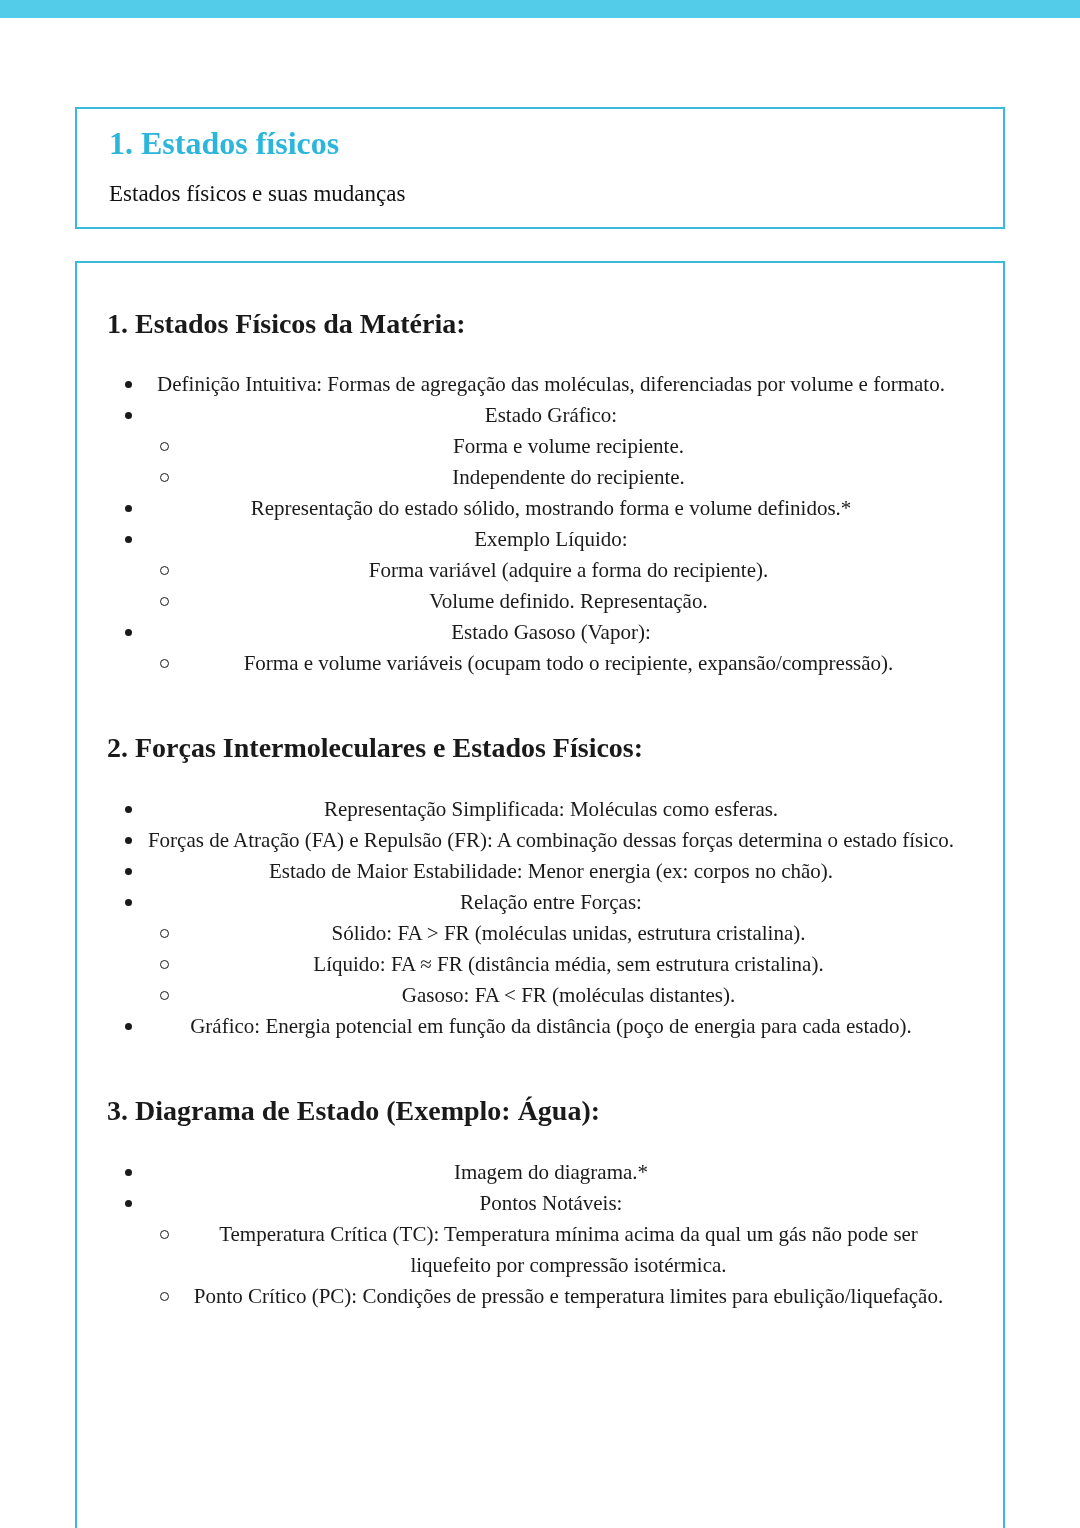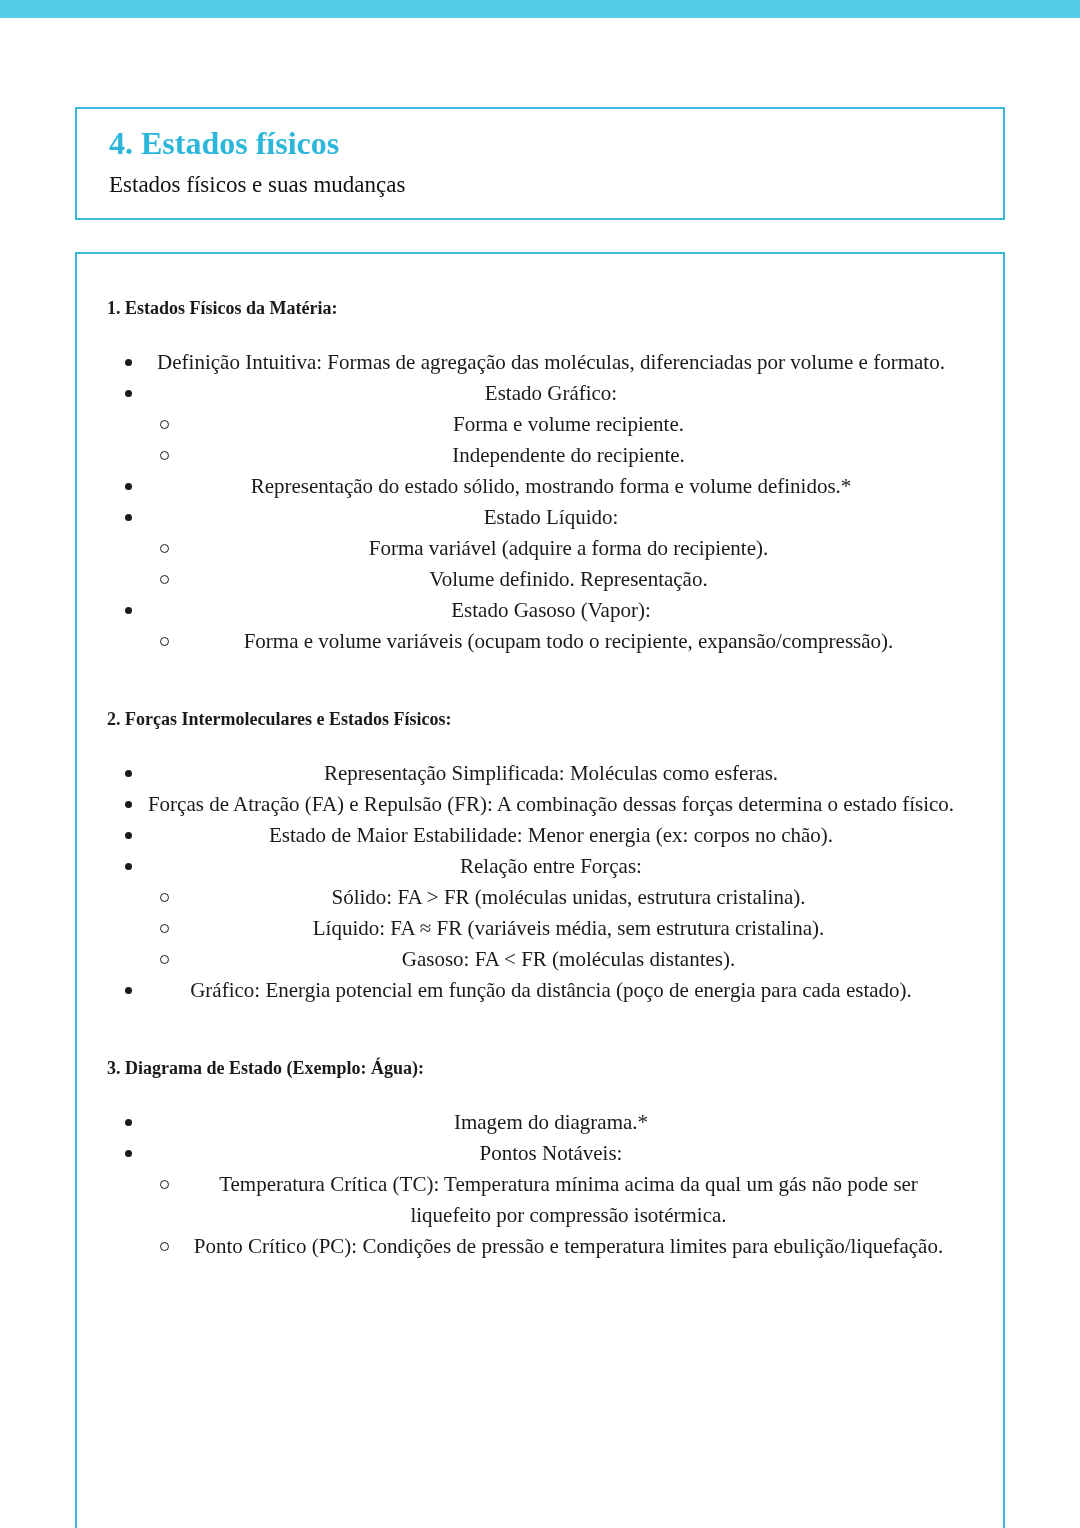--- a/index.html
+++ b/index.html
@@ -26,33 +26,33 @@
   }
   .doc-title {
     font-size: 32px;
     font-weight: bold;
     color: #2cb6da;
     line-height: 1.18;
   }
   .doc-subtitle {
     font-size: 23px;
     color: #111111;
-    margin-top: 8px;
+    margin-top: 17px;
     line-height: 1.25;
   }
   .notes-card {
     width: 930px;
     height: 1345px;
     margin: 32px 0 0 75px;
     border: 2px solid #38badc;
     padding: 42px 48px 40px 30px;
     background: #ffffff;
   }
   .section-heading {
-    font-size: 18px;
+    font-size: 28px;
     font-weight: bold;
     line-height: 1.35;
     margin: 50px 0 27px 0;
   }
   .section-heading:first-child { margin-top: 0; }
   .li {
     display: flex;
     font-size: 21px;
     line-height: 31px;
     text-align: center;
@@ -83,21 +83,21 @@
     background: transparent;
   }
   .li-text { flex: 1; }
 </style>
 </head>
 <body>
 
 <div class="topbar"></div>
 
 <div class="header-card">
-  <div class="doc-title">4. Estados físicos</div>
+  <div class="doc-title">1. Estados físicos</div>
   <div class="doc-subtitle">Estados físicos e suas mudanças</div>
 </div>
 
 <div class="notes-card">
   <div id="content-sections">
       <div class="section-heading">1. Estados Físicos da Matéria:</div>
       <div class="li level1">
         <span class="bullet-box">
           <span class="dot"></span>
         </span>
@@ -124,21 +124,21 @@
       <div class="li level1">
         <span class="bullet-box">
           <span class="dot"></span>
         </span>
         <span class="li-text">Representação do estado sólido, mostrando forma e volume definidos.*</span>
       </div>
       <div class="li level1">
         <span class="bullet-box">
           <span class="dot"></span>
         </span>
-        <span class="li-text">Estado Líquido:</span>
+        <span class="li-text">Exemplo Líquido:</span>
       </div>
       <div class="li level2">
         <span class="bullet-box">
           <span class="circle"></span>
         </span>
         <span class="li-text">Forma variável (adquire a forma do recipiente).</span>
       </div>
       <div class="li level2">
         <span class="bullet-box">
           <span class="circle"></span>
@@ -185,21 +185,21 @@
       <div class="li level2">
         <span class="bullet-box">
           <span class="circle"></span>
         </span>
         <span class="li-text">Sólido: FA &gt; FR (moléculas unidas, estrutura cristalina).</span>
       </div>
       <div class="li level2">
         <span class="bullet-box">
           <span class="circle"></span>
         </span>
-        <span class="li-text">Líquido: FA ≈ FR (variáveis média, sem estrutura cristalina).</span>
+        <span class="li-text">Líquido: FA ≈ FR (distância média, sem estrutura cristalina).</span>
       </div>
       <div class="li level2">
         <span class="bullet-box">
           <span class="circle"></span>
         </span>
         <span class="li-text">Gasoso: FA &lt; FR (moléculas distantes).</span>
       </div>
       <div class="li level1">
         <span class="bullet-box">
           <span class="dot"></span>

